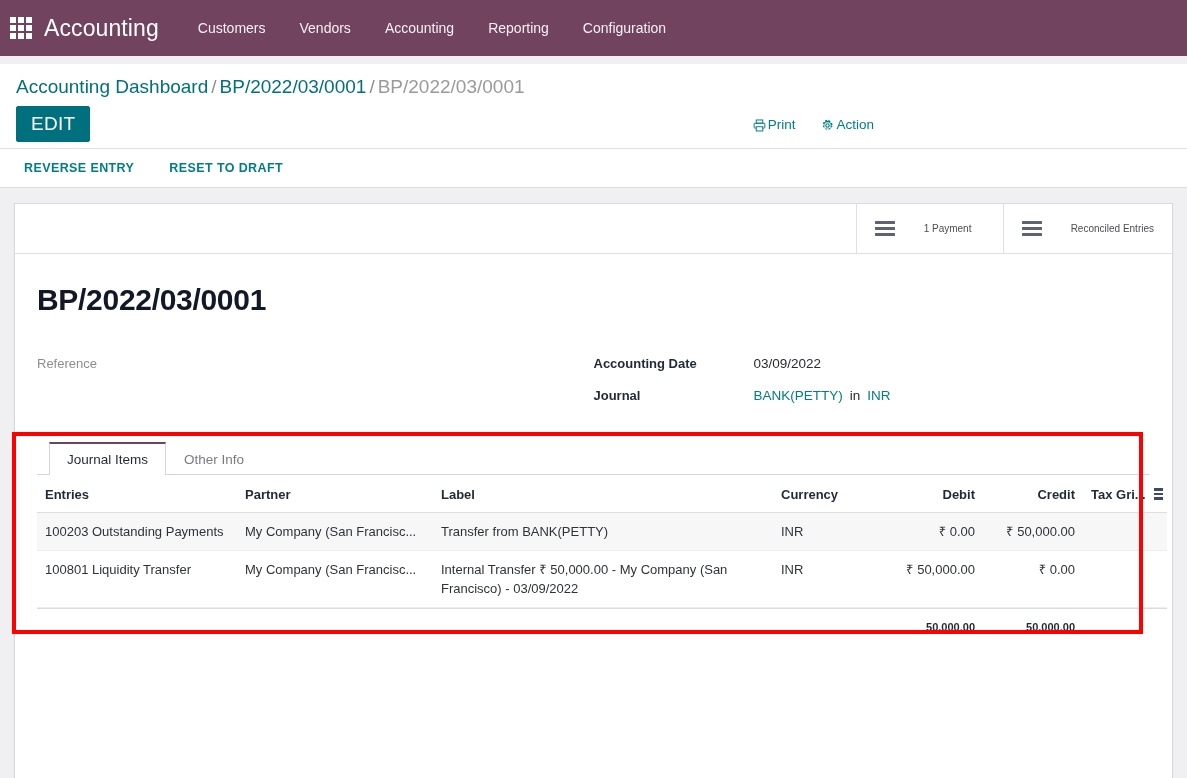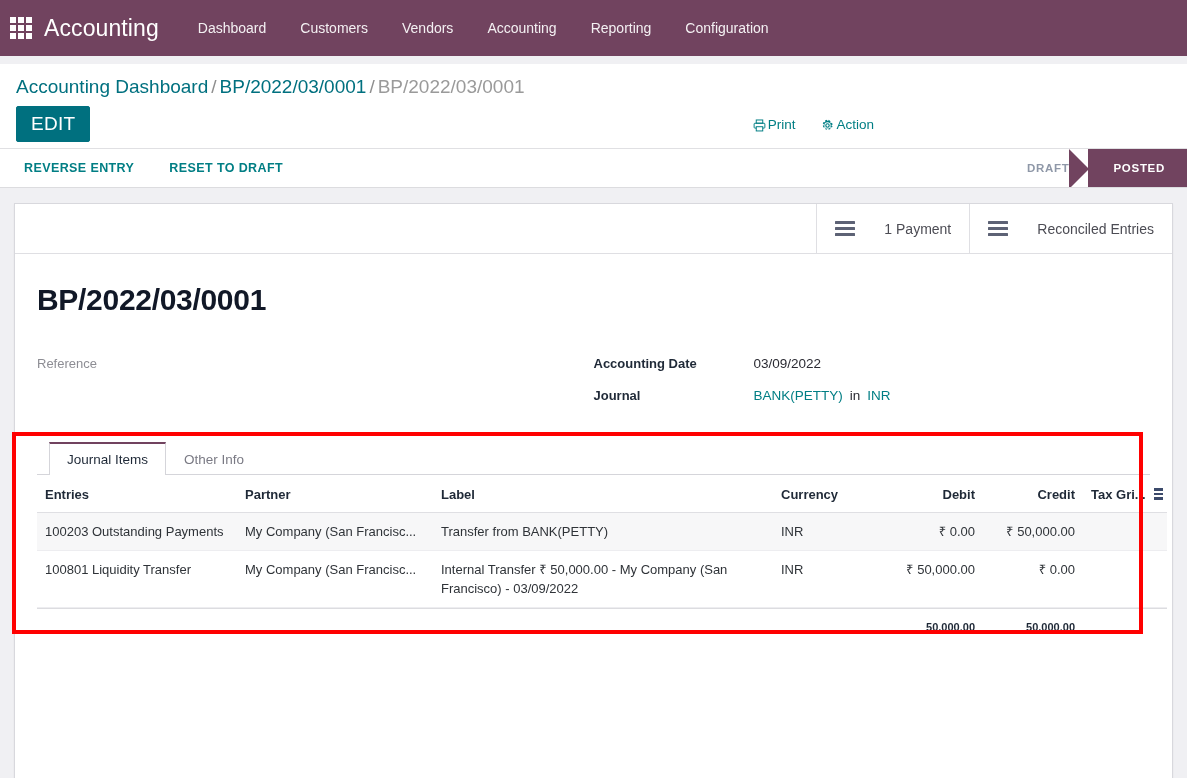--- a/index.html
+++ b/index.html
@@ -179,21 +179,21 @@
   }
   .smart-btn {
     border-left: 1px solid #dfdfe3;
     display: flex;
     align-items: center;
     gap: 29px;
     padding: 0 18px;
     min-width: 147px;
     cursor: pointer;
     color: #4c4c54;
-    font-size: 14px;
+    font-size: 10px;
     line-height: 16px;
   }
   .bars-icon { display: flex; flex-direction: column; gap: 3px; flex: 0 0 auto; }
   .bars-icon i { display:block; width: 20px; height: 3.2px; background: #5d6275; border-radius:.5px; }
 
   
   .record-body { padding: 30px 22px 0 22px; }
   .record-title {
     font-size: 30px;
     font-weight: 700;
@@ -304,21 +304,20 @@
       <i></i>
       <i></i>
       <i></i>
       <i></i>
       <i></i>
       <i></i>
       <i></i>
   </div>
   <div class="brand">Accounting</div>
   <nav class="nav-links">
-    <a>Dashboard</a>
     <a>Customers</a>
     <a>Vendors</a>
     <a>Accounting</a>
     <a>Reporting</a>
     <a>Configuration</a>
   </nav>
 </div>
 
 <div class="control-panel">
   <div class="breadcrumb">
@@ -343,24 +342,20 @@
         <span>Action</span>
       </span>
     </div>
   </div>
 </div>
 
 <div class="statusbar">
   <div class="sb-buttons">
     <button class="sb-btn">REVERSE ENTRY</button>
     <button class="sb-btn">RESET TO DRAFT</button>
-  </div>
-  <div class="sb-status">
-    <div class="sb-stage">DRAFT</div>
-    <div class="sb-stage active">POSTED</div>
   </div>
 </div>
 
 <div class="sheet-wrap">
   <div class="sheet">
 
     <div class="smart-btn-row">
       <div class="smart-btn">
         <span class="bars-icon">
             <i></i>

